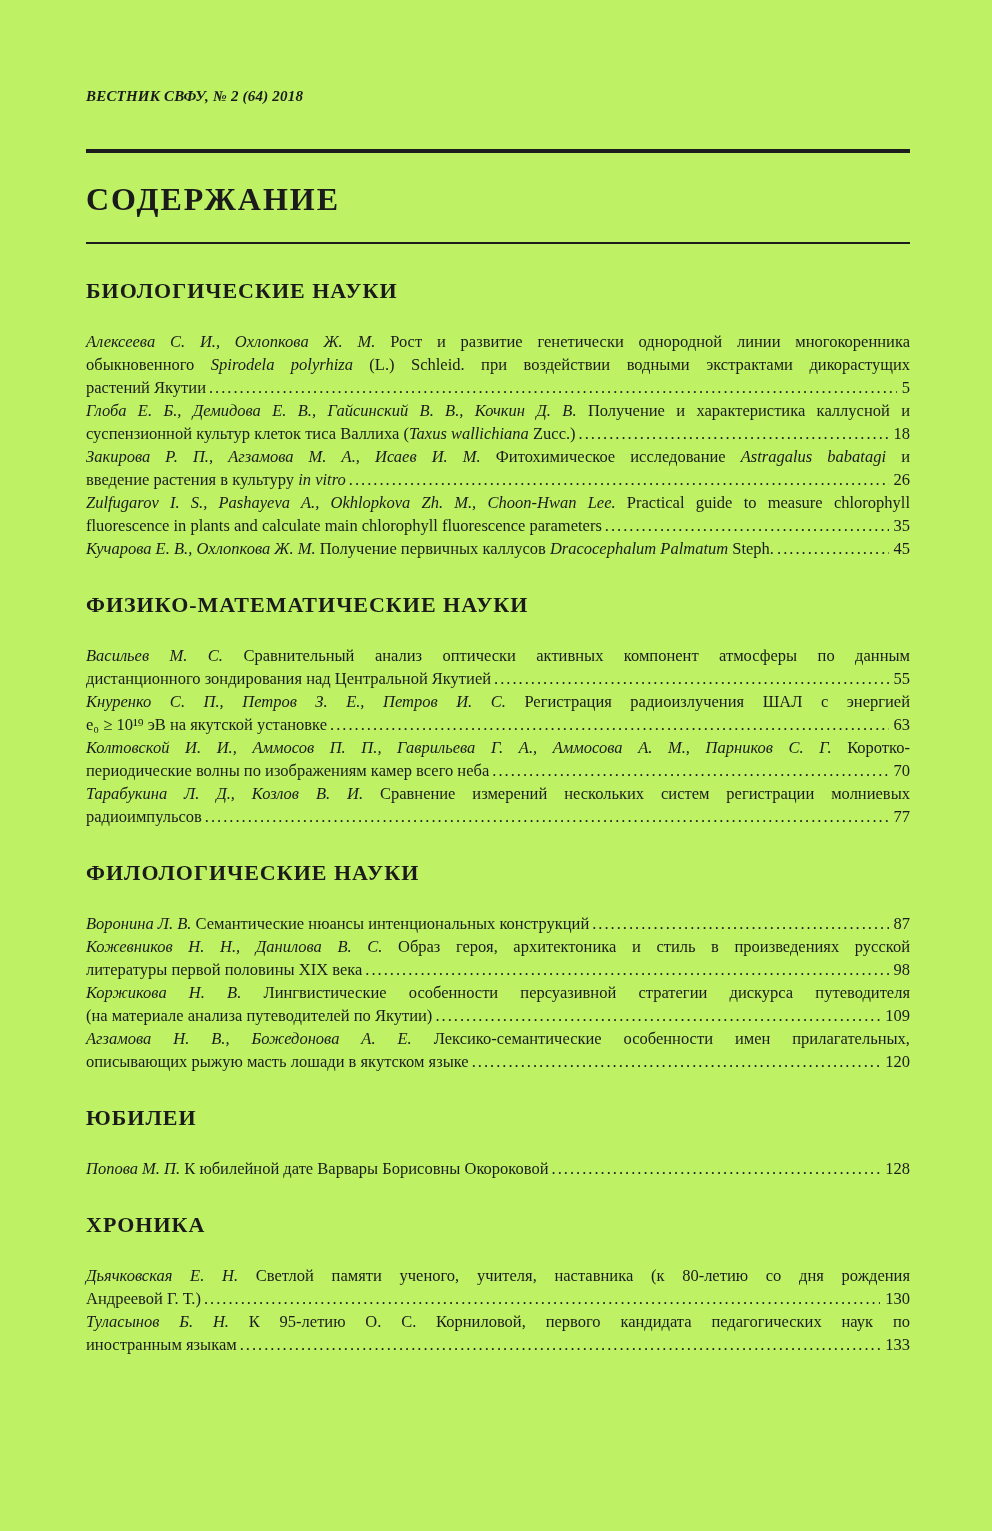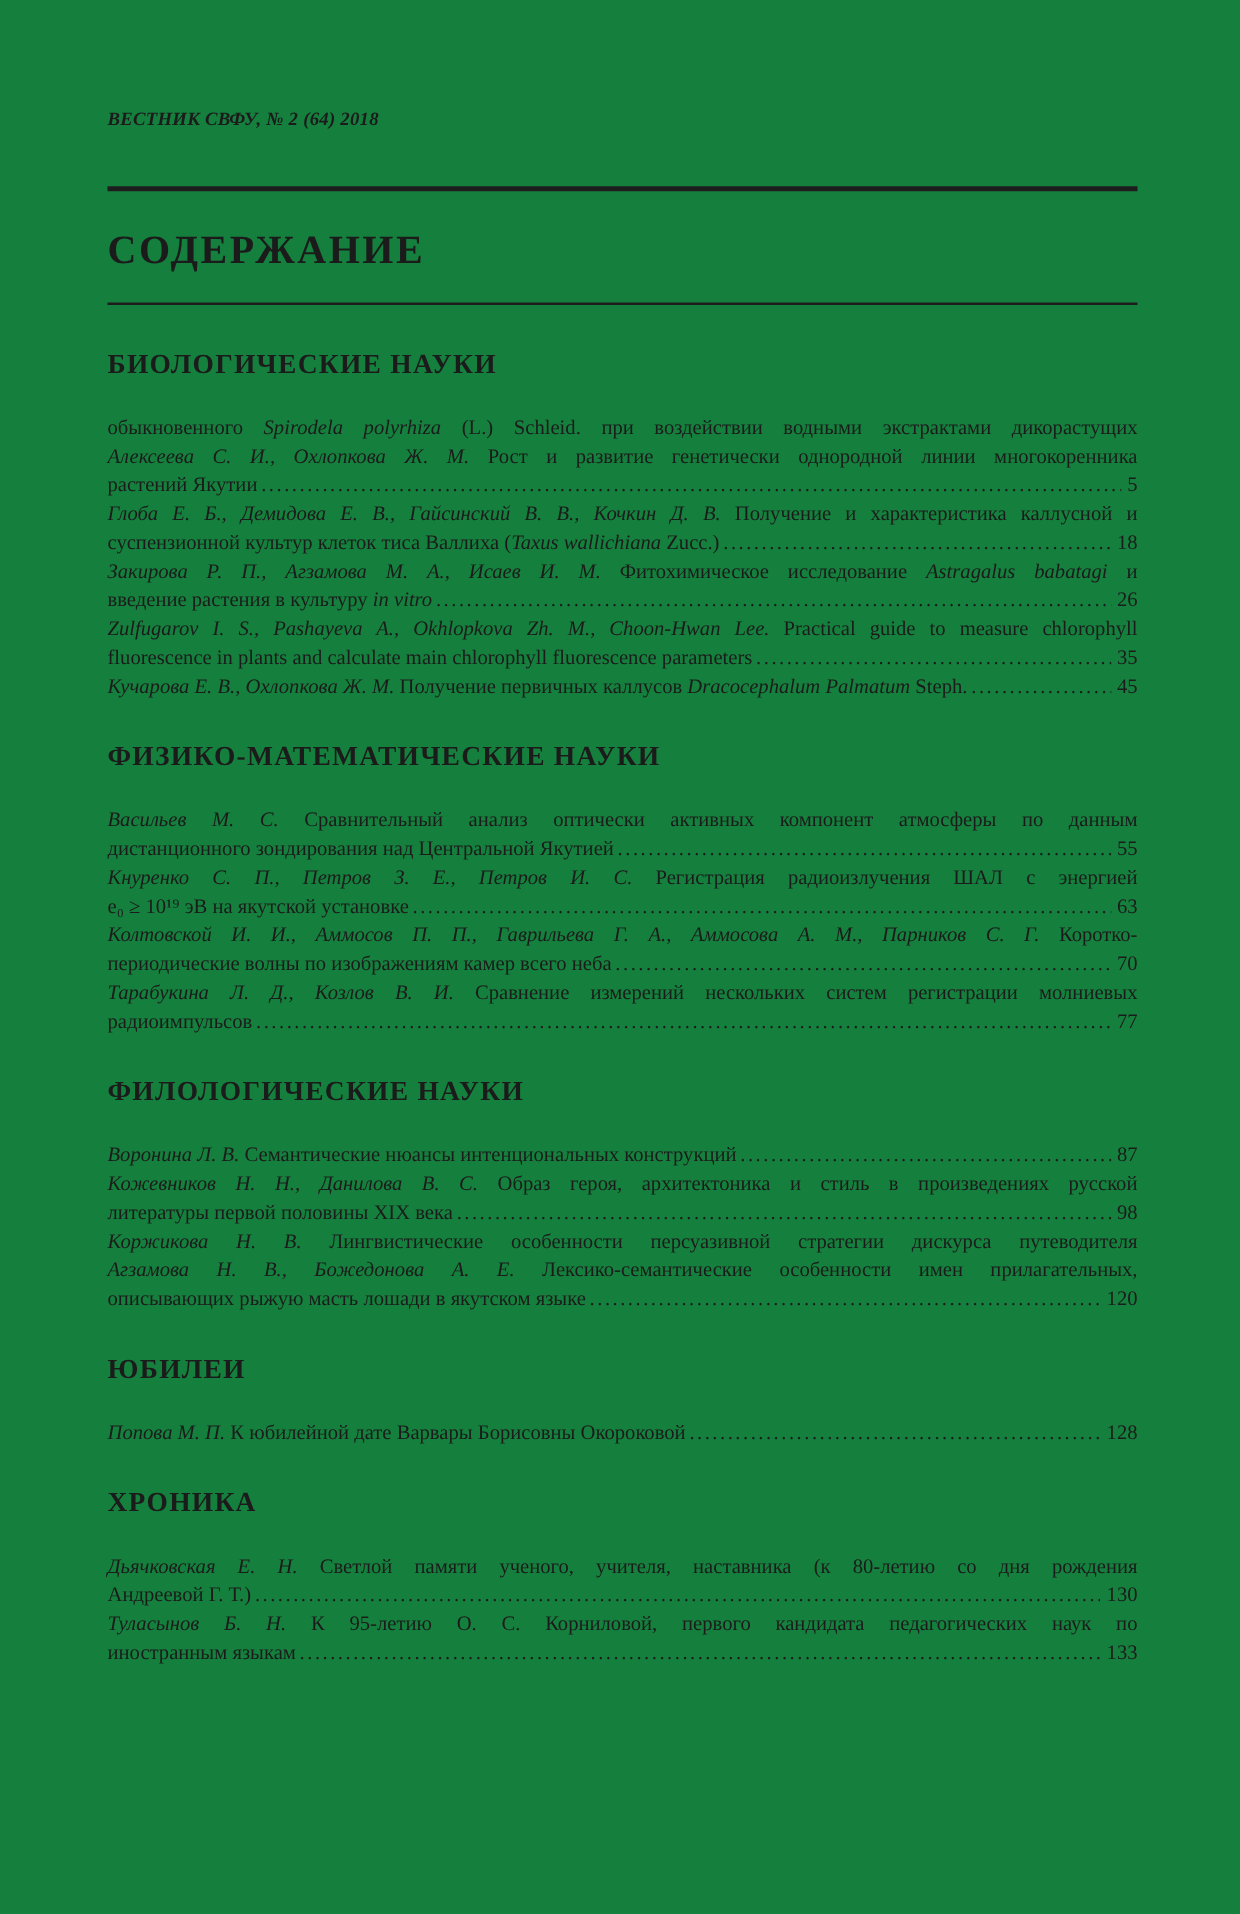--- a/index.html
+++ b/index.html
@@ -10,21 +10,21 @@
   body {
     width: 992px;
     height: 1531px;
   }
   .page {
     position: relative;
     width: 992px;
     height: 1531px;
     box-sizing: border-box;
     padding: 88px 82px 40px 86px;
-    background: #15803d;
+    background: #bef264;
     color: #1b1b1b;
     font-family: "Liberation Serif", "DejaVu Serif", serif;
   }
   .running-header {
     font-style: italic;
     font-weight: bold;
     font-size: 15px;
     letter-spacing: 0.2px;
   }
   .rule-thick {
@@ -97,22 +97,22 @@
 
 <div class="page">
   <div class="running-header">ВЕСТНИК СВФУ, № 2 (64) 2018</div>
   <div class="rule-thick"></div>
   <h1 class="toc-title">СОДЕРЖАНИЕ</h1>
   <div class="rule-thin"></div>
   <div id="sections">
       <section class="toc-section">
         <h2 class="section-heading">БИОЛОГИЧЕСКИЕ НАУКИ</h2>
         <div class="toc-entry">
+          <div class="toc-line fill"><span class="line-text"><span class="seg italic">Алексеева С. И., Охлопкова Ж. М.</span><span class="seg"> Рост и развитие генетически однородной линии многокоренника</span></span></div>
           <div class="toc-line fill"><span class="line-text"><span class="seg">обыкновенного </span><span class="seg italic">Spirodela polyrhiza</span><span class="seg"> (L.) Schleid. при воздействии водными экстрактами дикорастущих</span></span></div>
-          <div class="toc-line fill"><span class="line-text"><span class="seg italic">Алексеева С. И., Охлопкова Ж. М.</span><span class="seg"> Рост и развитие генетически однородной линии многокоренника</span></span></div>
           <div class="toc-line last">
             <span class="line-text"><span class="seg">растений Якутии</span></span>
             <span class="dots"></span>
             <span class="page-num">5</span>
           </div>
         </div>
         <div class="toc-entry">
           <div class="toc-line fill"><span class="line-text"><span class="seg italic">Глоба Е. Б., Демидова Е. В., Гайсинский В. В., Кочкин Д. В.</span><span class="seg"> Получение и характеристика каллусной и</span></span></div>
           <div class="toc-line last">
             <span class="line-text"><span class="seg">суспензионной культур клеток тиса Валлиха (</span><span class="seg italic">Taxus wallichiana</span><span class="seg"> Zucc.)</span></span>
@@ -191,20 +191,25 @@
         <div class="toc-entry">
           <div class="toc-line fill"><span class="line-text"><span class="seg italic">Кожевников Н. Н., Данилова В. С.</span><span class="seg"> Образ героя, архитектоника и стиль в произведениях русской</span></span></div>
           <div class="toc-line last">
             <span class="line-text"><span class="seg">литературы первой половины XIX века</span></span>
             <span class="dots"></span>
             <span class="page-num">98</span>
           </div>
         </div>
         <div class="toc-entry">
           <div class="toc-line fill"><span class="line-text"><span class="seg italic">Коржикова Н. В.</span><span class="seg"> Лингвистические особенности персуазивной стратегии дискурса путеводителя</span></span></div>
+          <div class="toc-line last">
+            <span class="line-text"><span class="seg">(на материале анализа путеводителей по Якутии)</span></span>
+            <span class="dots"></span>
+            <span class="page-num">109</span>
+          </div>
         </div>
         <div class="toc-entry">
           <div class="toc-line fill"><span class="line-text"><span class="seg italic">Агзамова Н. В., Божедонова А. Е.</span><span class="seg"> Лексико-семантические особенности имен прилагательных,</span></span></div>
           <div class="toc-line last">
             <span class="line-text"><span class="seg">описывающих рыжую масть лошади в якутском языке</span></span>
             <span class="dots"></span>
             <span class="page-num">120</span>
           </div>
         </div>
       </section>

